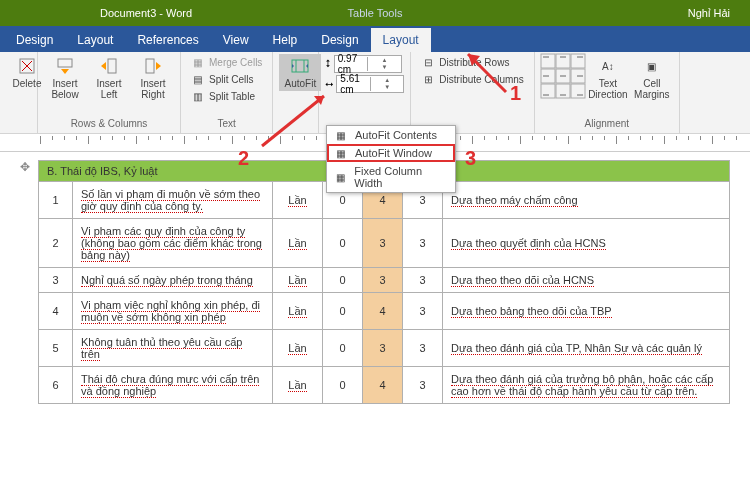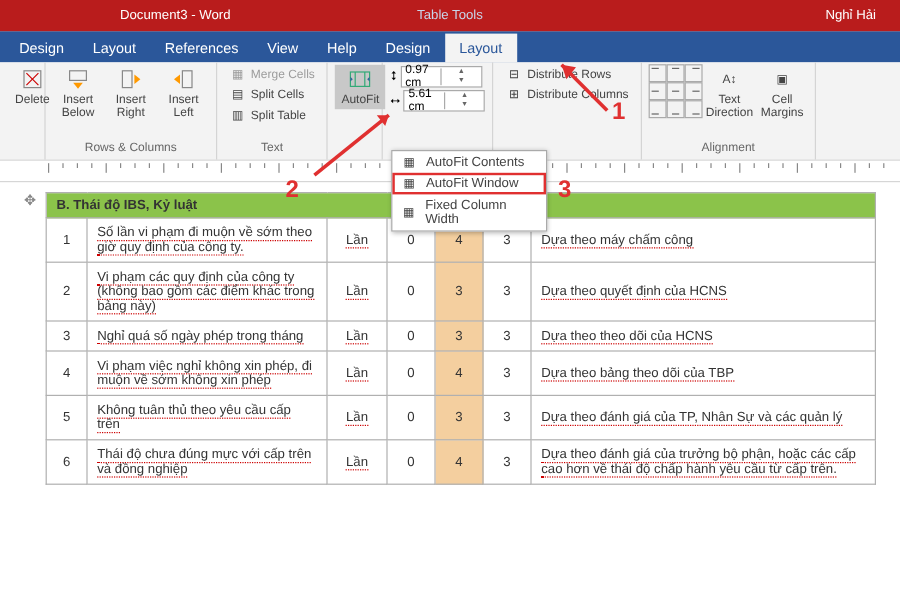--- a/index.html
+++ b/index.html
@@ -1,17 +1,17 @@
 <!DOCTYPE html>
 <html><head>
 <meta charset="utf-8">
 <style>
 *{margin:0;padding:0;box-sizing:border-box;font-family:"Segoe UI",sans-serif}
 body{width:750px;height:500px;overflow:hidden;background:#fff;position:relative}
-.titlebar{height:26px;background:#b91c1c;color:#fff;display:flex;align-items:center;font-size:11px;position:relative}
+.titlebar{height:26px;background:#4d7c0f;color:#fff;display:flex;align-items:center;font-size:11px;position:relative}
 .title-left{position:absolute;left:100px}
 .title-center{position:absolute;left:50%;transform:translateX(-50%);color:#c8d5ea}
 .title-right{position:absolute;right:20px}
 .tabs{height:26px;background:#2b579a;display:flex;align-items:flex-end;color:#fff;font-size:12px;padding-left:4px}
 .tab{padding:5px 12px;cursor:pointer}
 .tab.active{background:#f3f3f3;color:#2b579a}
 .tell-me{display:flex;align-items:center;gap:6px;padding:0 12px;color:#fff}
 .bulb{width:14px;height:14px;border:1px solid #fff;border-radius:50%;display:inline-block;position:relative}
 .ribbon{height:82px;background:#f3f3f3;border-bottom:1px solid #d4d4d4;display:flex;position:relative}
 .group{border-right:1px solid #d4d4d4;padding:2px 6px;display:flex;flex-direction:column;justify-content:space-between;height:100%}
@@ -31,21 +31,21 @@
 .tick{position:absolute;top:2px;height:4px;border-left:1px solid #888}
 .tick.big{height:8px}
 .dropdown{position:absolute;left:326px;top:125px;background:#fff;border:1px solid #aaa;box-shadow:1px 1px 4px rgba(0,0,0,0.3);width:130px;z-index:10}
 .dditem{display:flex;align-items:center;gap:6px;padding:3px 6px;font-size:11px;color:#444;cursor:pointer}
 .dditem.hl{border:2px solid #e03030;padding:1px 4px}
 .dditem .ic{width:16px;height:12px;display:flex;align-items:center;justify-content:center;font-size:10px}
 .doc{background:#fff;padding:8px 20px 0 38px;position:relative}
 .handle{position:absolute;left:20px;top:8px;font-size:12px;color:#888}
 .tbl{border-collapse:collapse;width:100%;font-size:11px;color:#333}
 .tbl th,.tbl td{border:1px solid #b0b0b0;padding:6px 8px;text-align:left;vertical-align:middle}
-.tbl .hdr{background:#8bc34a;font-weight:bold;padding:4px 8px}
+.tbl .hdr{background:#8bc34a;font-weight:normal;padding:4px 8px}
 .tbl td.c{text-align:center}
 .tbl td.hl{background:#f4cf9f}
 .spell{border-bottom:1px dotted #c00}
 .arrow-red{position:absolute;z-index:9;pointer-events:none}
 .num-label{position:absolute;color:#e03030;font-size:20px;font-weight:bold;z-index:11}
 svg{overflow:visible}
 </style>
 </head>
 <body>
 
@@ -85,34 +85,34 @@
             <svg width="18" height="18">
               <rect x="2" y="2" width="14" height="8" fill="none" stroke="#888"></rect>
               <path d="M9 17 L13 12 L5 12 Z" fill="#f90"></path>
             </svg>
           </span>
           <span>Insert Below</span>
         </div>
       <div class="bigbtn">
           <span class="ic">
             <svg width="18" height="18">
+              <rect x="8" y="2" width="8" height="14" fill="none" stroke="#888"></rect>
+              <path d="M1 9 L6 5 L6 13 Z" fill="#f90"></path>
+            </svg>
+          </span>
+          <span>Insert Left</span>
+        </div>
+      <div class="bigbtn">
+          <span class="ic">
+            <svg width="18" height="18">
               <rect x="2" y="2" width="8" height="14" fill="none" stroke="#888"></rect>
               <path d="M17 9 L12 5 L12 13 Z" fill="#f90"></path>
             </svg>
           </span>
           <span>Insert Right</span>
-        </div>
-      <div class="bigbtn">
-          <span class="ic">
-            <svg width="18" height="18">
-              <rect x="8" y="2" width="8" height="14" fill="none" stroke="#888"></rect>
-              <path d="M1 9 L6 5 L6 13 Z" fill="#f90"></path>
-            </svg>
-          </span>
-          <span>Insert Left</span>
         </div>
     </div>
     <div class="group-label">Rows &amp; Columns</div>
   </div>
   <div class="group">
     <div class="smallbtns">
       <div class="smallbtn" style="opacity:.5">
           <span class="ic">▦</span>
           <span>Merge Cells</span>
         </div>

